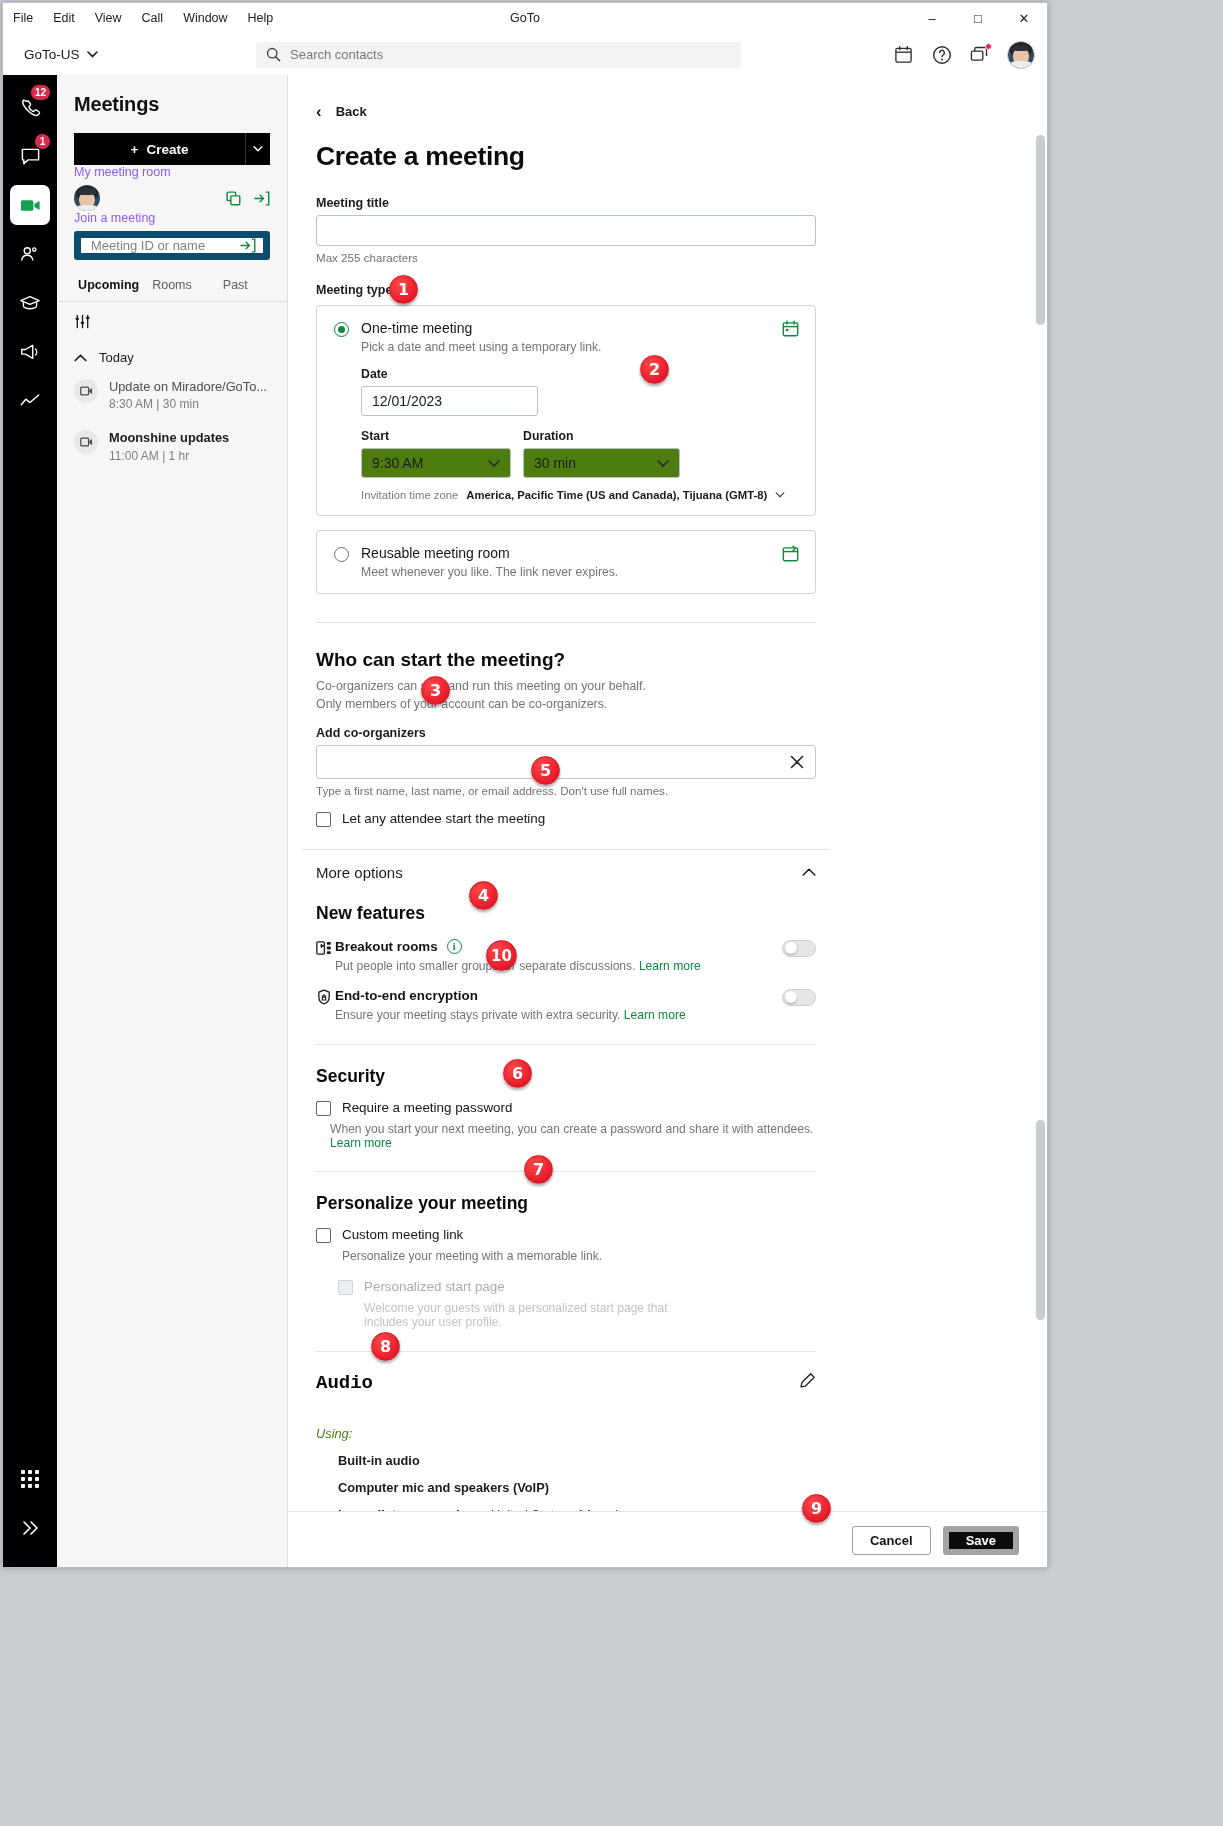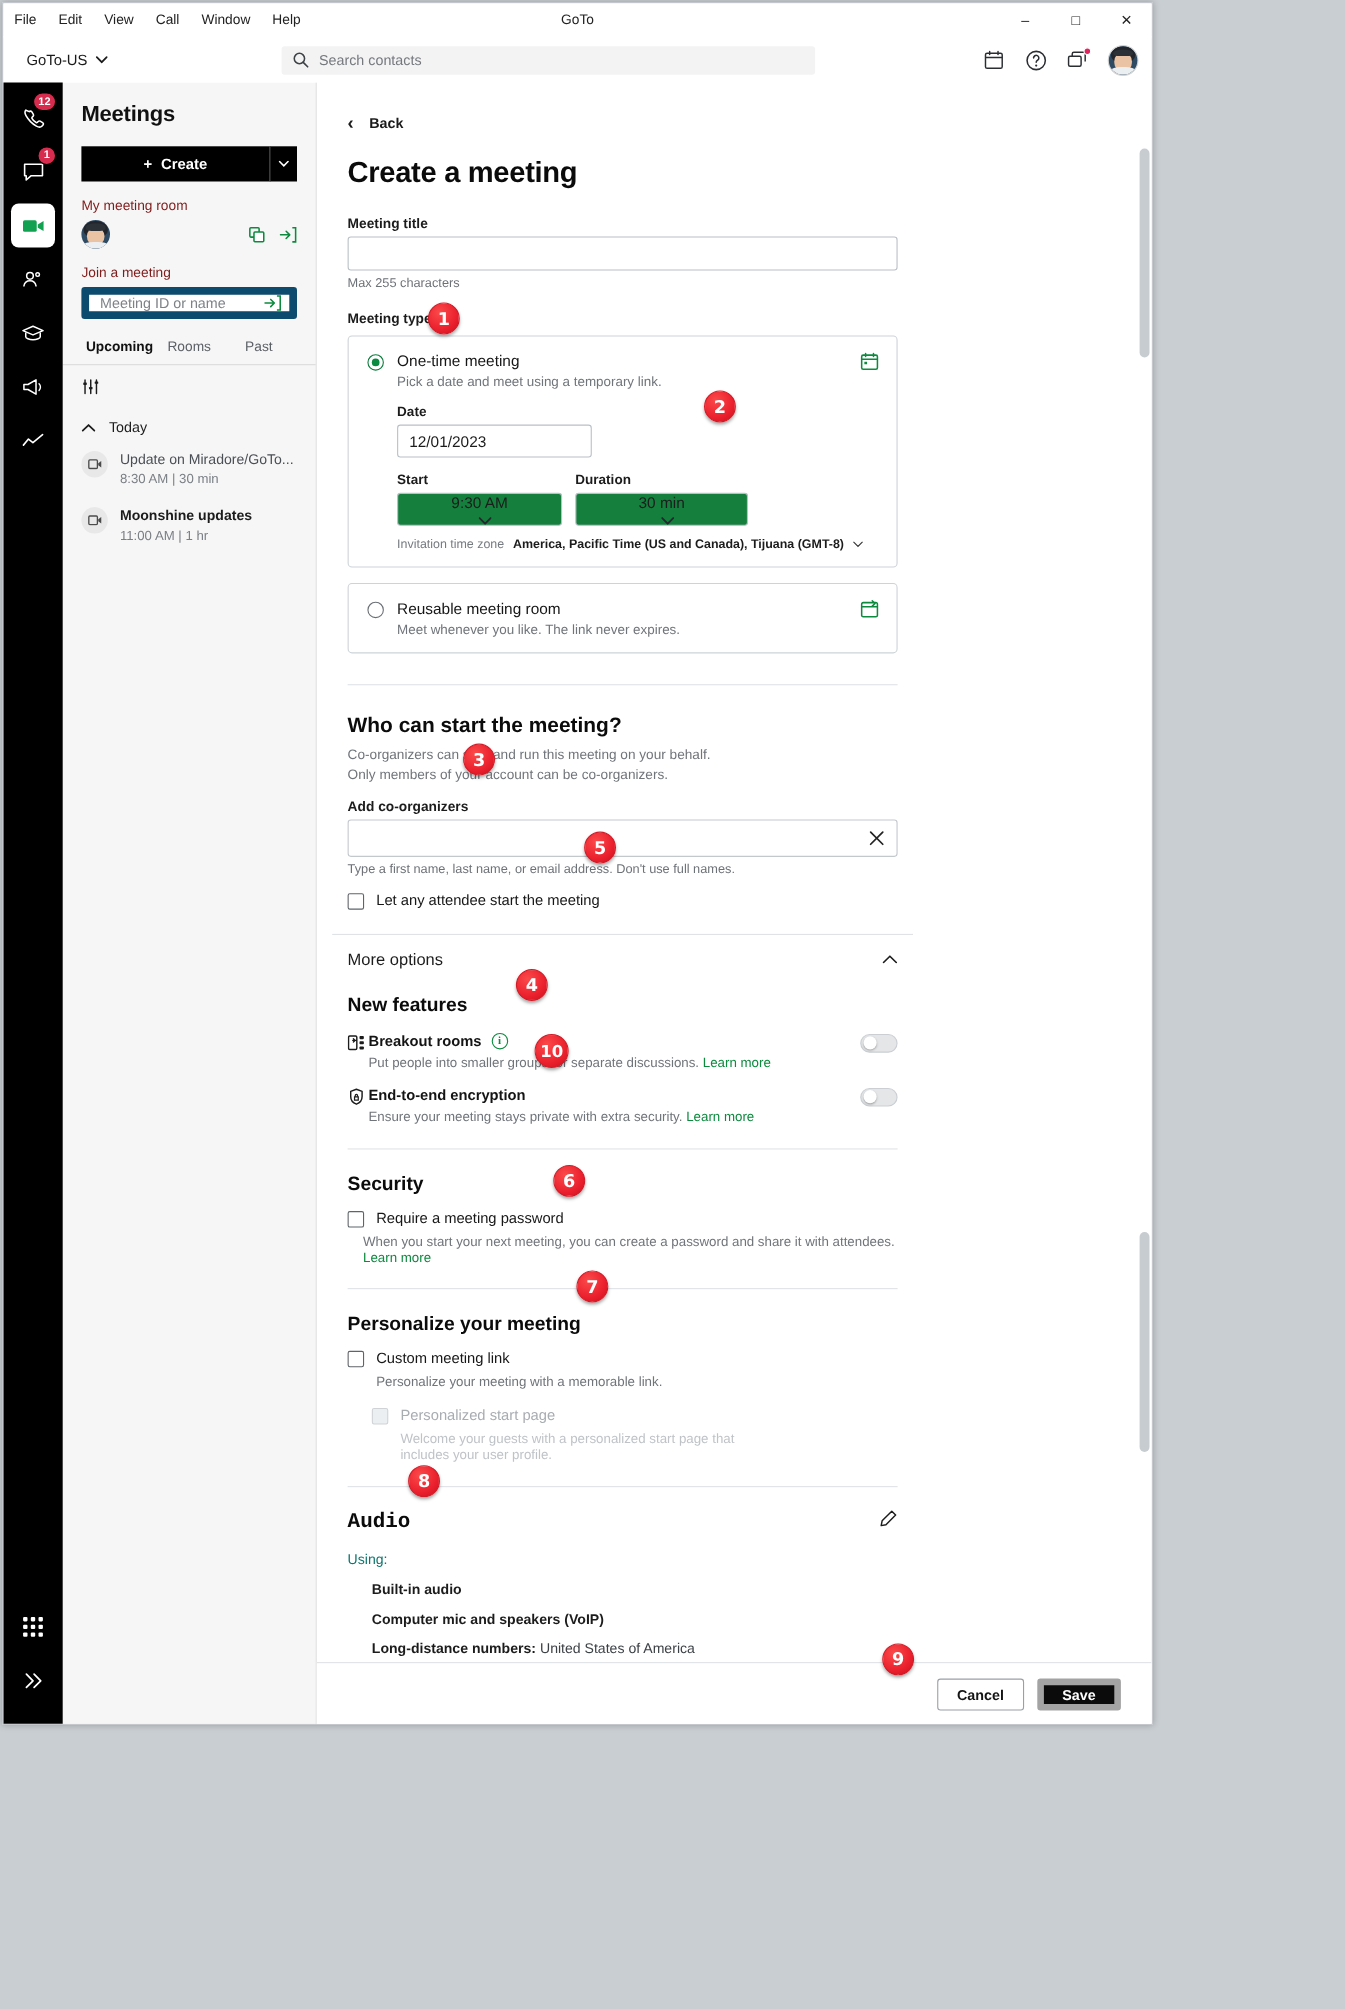--- a/index.html
+++ b/index.html
@@ -111,21 +111,21 @@
     flex: 1; height: 32px; background: #000; color: #fff; border: none;
     font-family: inherit; font-size: 13.5px; font-weight: bold;
     display: flex; align-items: center; justify-content: center; gap: 8px;
     cursor: pointer;
   }
   .create-caret {
     width: 25px; height: 32px; background: #000; border-left: 1px solid #3a3a3a;
     display: flex; align-items: center; justify-content: center; color: #fff;
     font-size: 9px; cursor: pointer;
   }
-  .panel-label { font-size: 12.5px; color: #7f1d1d; margin-top: 15px; }
+  .panel-label { font-size: 12.5px; color: #8b5cf6; }
   .room-row { display: flex; align-items: center; margin-top: 6px; }
   .room-avatar {
     width: 26px; height: 26px; border-radius: 50%; overflow: hidden;
     background: #2e4b63; position: relative; flex: none;
   }
   .room-actions { margin-left: auto; display: flex; align-items: center; gap: 13px; }
   .ic-green { color: #0c8a3e; cursor: pointer; display: flex; }
   .join-input {
     margin-top: 6px; height: 29px; background: #fff;
     border: 7px solid #0c4a6e; border-radius: 3px;
@@ -205,23 +205,23 @@
   .card-ic { position: absolute; right: 16px; top: 14px; color: #0c8a3e; }
   .sub-field { margin-left: 27px; margin-top: 13px; }
   .sm-label { font-size: 12.3px; font-weight: bold; color: #1c1c1c; margin-bottom: 5px; }
   .date-input {
     width: 177px; height: 30px; border: 1px solid #b9c0c6; border-radius: 3px;
     font-family: inherit; font-size: 14px; color: #1c1c1c; padding: 0 10px; outline: none;
   }
   .two-col { display: flex; gap: 12px; margin-top: 13px; margin-left: 27px; }
   .sel-wrap { position: relative; }
   .sel {
-    height: 30px; border: 1px solid #b9c0c6; border-radius: 3px; background: #15803d;
+    height: 30px; border: 1px solid #b9c0c6; border-radius: 3px; background: #4d7c0f;
     font-family: inherit; font-size: 14px; color: #1c1c1c;
-    display: flex; align-items: center; padding: 0 10px; cursor: pointer; flex-direction: column;
+    display: flex; align-items: center; padding: 0 10px; cursor: pointer;
   }
   .sel span.v { flex: 1; }
   .sel .car { font-size: 10px; color: #25292d; margin-left: 10px; }
   .tz-row {
     margin-left: 27px; margin-top: 11px; display: flex; align-items: center; gap: 8px;
     font-size: 11.3px;
   }
   .tz-lbl { color: #767b81; }
   .tz-val { color: #1c1c1c; font-weight: bold; }
 
@@ -277,21 +277,21 @@
     margin-left: 14px; cursor: pointer; margin-top: 1px;
   }
   .toggle::after {
     content: ""; position: absolute; left: 2px; top: 1.5px;
     width: 12px; height: 12px; border-radius: 50%; background: #fff;
     box-shadow: 0 1px 2px rgba(0,0,0,.3);
   }
 
   .audio-head { display: flex; align-items: center; justify-content: space-between; font-family: Liberation Mono, monospace; }
   .pencil { color: #1c1c1c; cursor: pointer; }
-  .using { font-size: 12.8px; color: #0f766e; margin-top: 16px; }
+  .using { font-size: 12.8px; color: #4d7c0f; margin-top: 32px; font-style: italic; }
   .aline { font-size: 12.8px; color: #1c1c1c; margin-top: 12px; padding-left: 22px; }
   .aline b { font-weight: bold; }
   .aline .val { color: #3c4146; }
 
   .footer {
     height: 58px; border-top: 1px solid #dfe3e6; background: #fff;
     display: flex; align-items: center; justify-content: flex-end;
     padding-right: 28px; gap: 12px; position: relative;
   }
   .btn {

